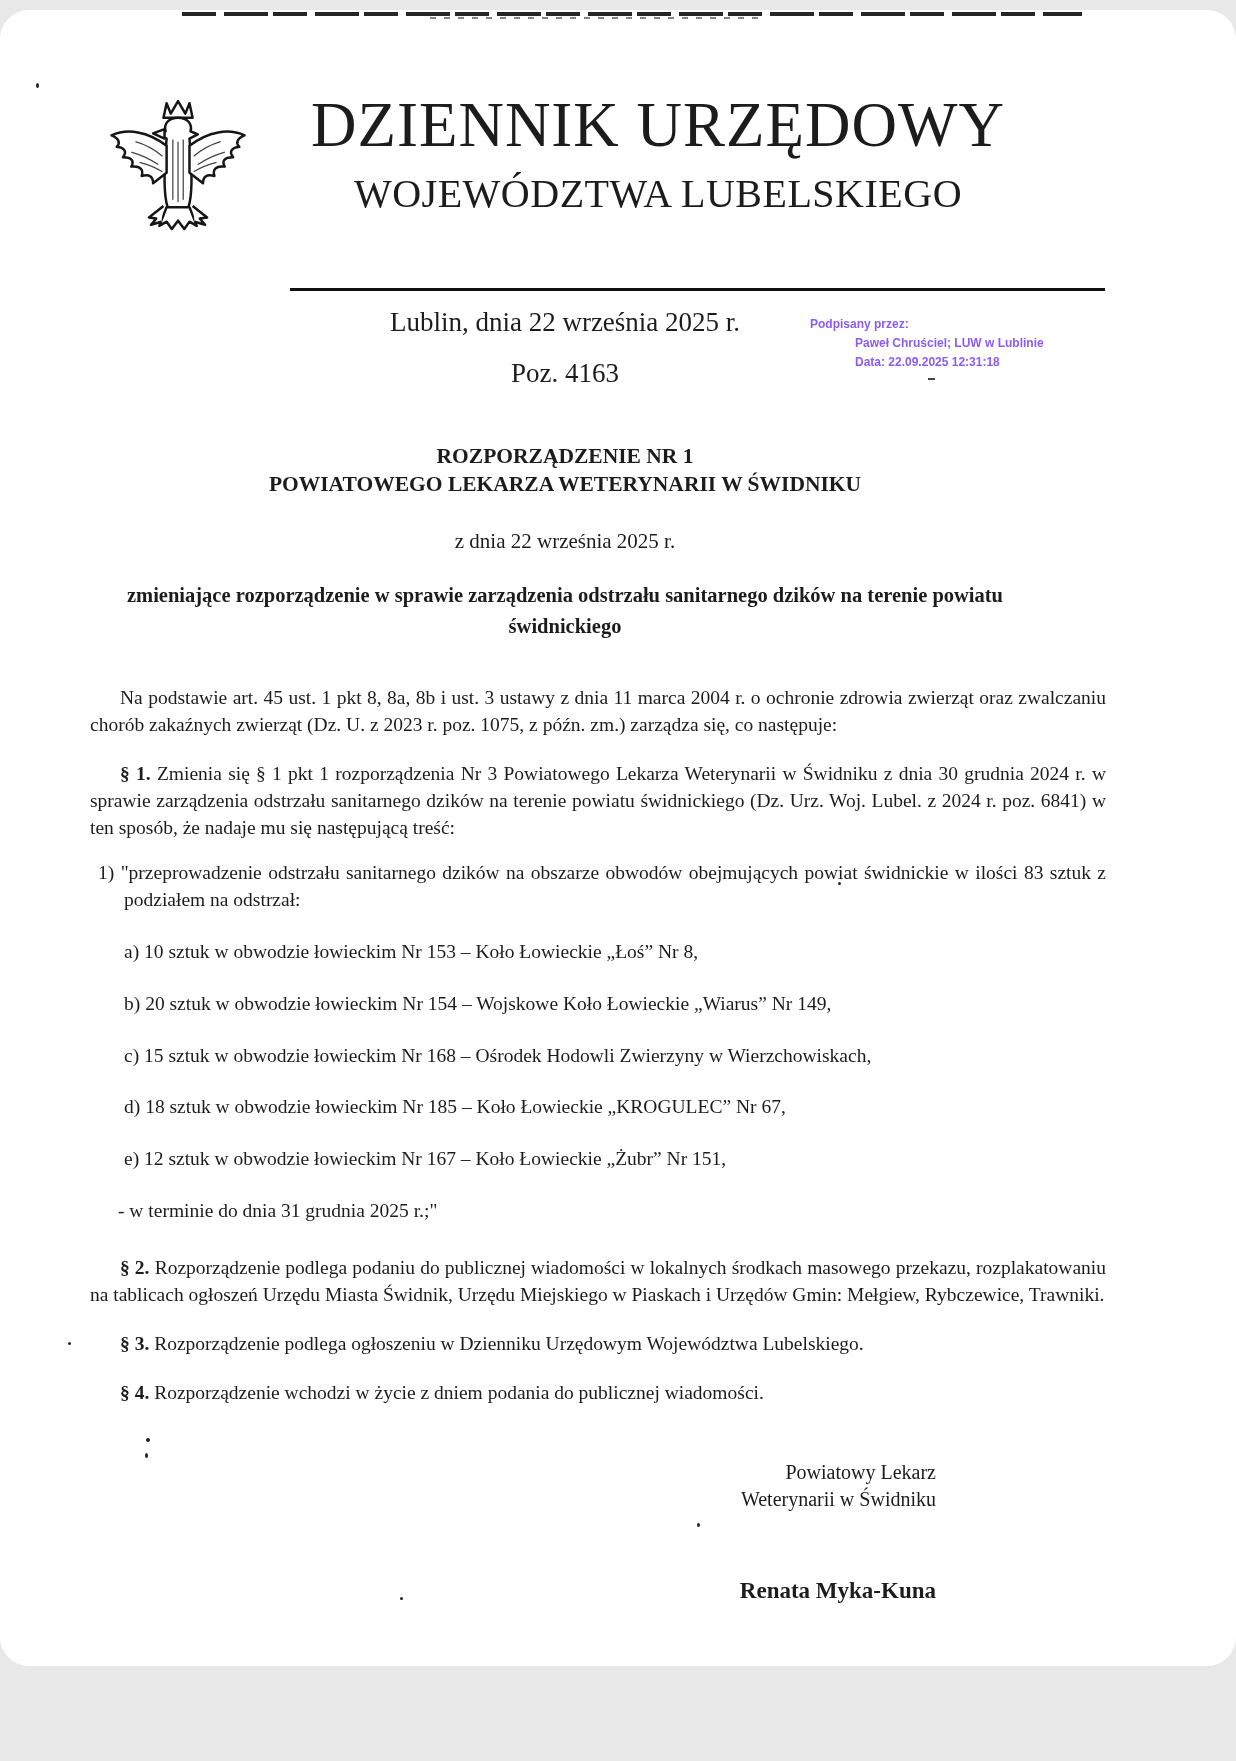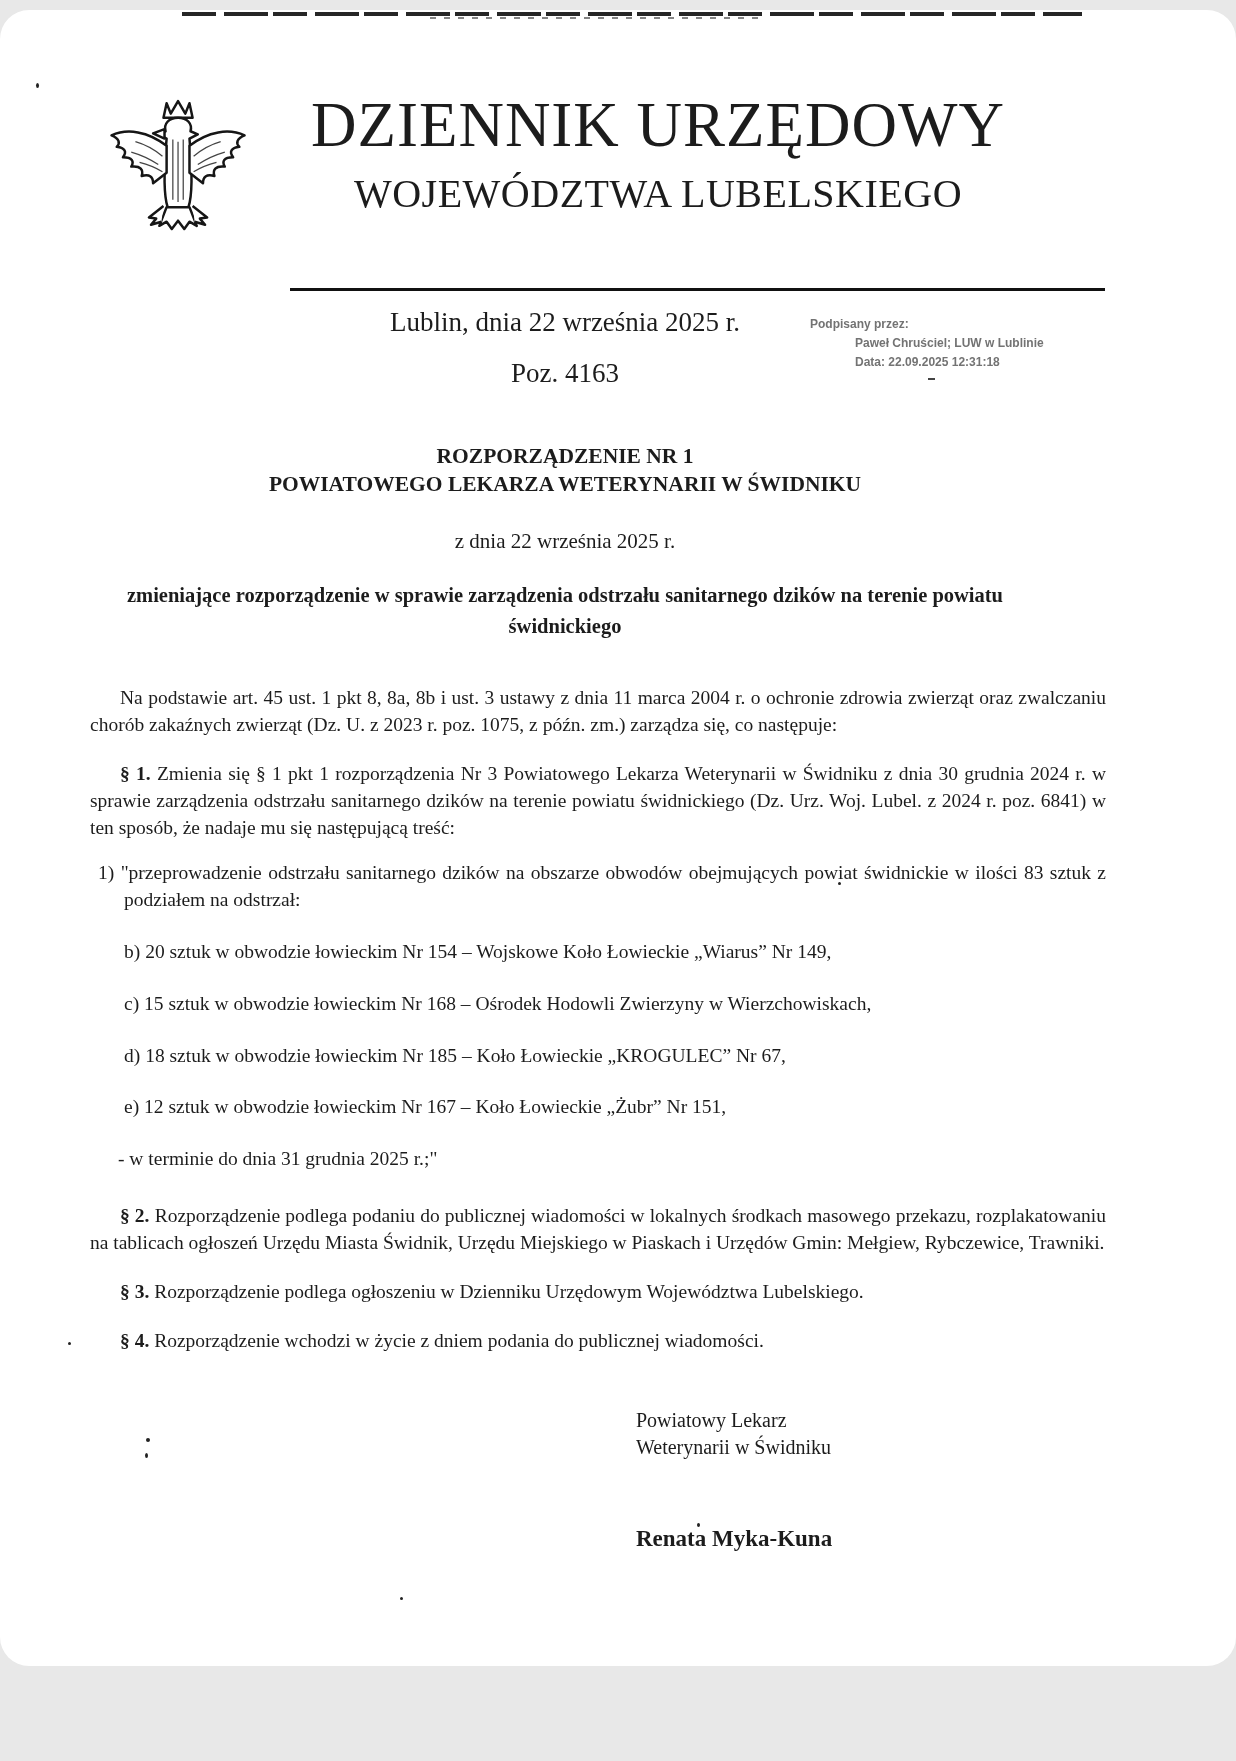--- a/index.html
+++ b/index.html
@@ -35,42 +35,42 @@
   .m-subtitle{font-size:40px;line-height:1.0;margin-top:17px;letter-spacing:.5px;white-space:nowrap;}
   .rule{margin:28px 131px 0 290px;height:3px;background:#111;}
 
   
   .meta{position:relative;margin:16px 196px 0 90px;text-align:center;}
   .place-date{font-size:27px;}
   .poz{font-size:27px;margin-top:20px;}
   .stamp{
     position:absolute;left:720px;top:8px;width:300px;text-align:left;
     font-family:"Liberation Sans","DejaVu Sans",sans-serif;
-    font-size:12px;line-height:1.6;color:#737373;font-weight:bold;
+    font-size:12px;line-height:1.6;color:#8b5cf6;font-weight:bold;
   }
   .stamp .s2,.stamp .s3{margin-left:5px;padding-left:40px;}
   .stamp-dash{position:absolute;left:840px;top:70px;width:7px;height:2px;background:#444;}
 
   
   .act-head{margin:54px 196px 0 90px;text-align:center;}
   .act-title{font-size:21.5px;font-weight:bold;line-height:1.3;}
   .act-date{font-size:21px;margin-top:30px;}
   .act-subject{font-size:20.5px;font-weight:bold;line-height:1.5;margin-top:26px;}
 
   
   .doc-body{margin:44px 130px 0 90px;font-size:19.5px;line-height:1.38;}
   .para{text-align:justify;text-indent:30px;margin:0 0 16px 0;}
   .para b{font-weight:bold;}
   .point{margin:18px 0 0 8px;padding-left:26px;text-indent:-26px;text-align:justify;}
   .subpoint{margin:25px 0 0 34px;}
   .deadline{margin:25px 0 0 28px;}
   .sec{margin-top:22px;}
 
   
-  .signature{width:300px;margin:52px 0 0 636px;text-align:left;font-size:20px;line-height:1.35;}
+  .signature{width:300px;margin:52px 0 0 636px;text-align:right;font-size:20px;line-height:1.35;}
   .sig-name{font-weight:bold;margin-top:62px;font-size:23px;}
 </style>
 </head>
 <body>
 
 <div class="page">
 
   <div class="artifact-top"></div>
   <div class="artifact-top2"></div>
 
@@ -124,20 +124,22 @@
 
   <main class="doc-body">
     <p class="para">Na podstawie art. 45 ust. 1 pkt 8, 8a, 8b i ust. 3 ustawy z dnia 11 marca 2004 r. o ochronie zdrowia zwierząt oraz zwalczaniu chorób zakaźnych zwierząt (Dz. U. z 2023 r. poz. 1075, z późn. zm.) zarządza się, co następuje:</p>
 
     <p class="para sec"><b>§ 1.</b>
       <span>Zmienia się § 1 pkt 1 rozporządzenia Nr 3 Powiatowego Lekarza Weterynarii w Świdniku z dnia 30 grudnia 2024 r. w sprawie zarządzenia odstrzału sanitarnego dzików na terenie powiatu świdnickiego (Dz. Urz. Woj. Lubel. z 2024 r. poz. 6841) w ten sposób, że nadaje mu się następującą treść:</span></p>
 
     <div class="point"><span>1)</span>
       <span>"przeprowadzenie odstrzału sanitarnego dzików na obszarze obwodów obejmujących powiat świdnickie w ilości 83 sztuk z podziałem na odstrzał:</span></div>
 
+    <div class="subpoint"><span>a)</span>
+      <span>10 sztuk w obwodzie łowieckim Nr 153 – Koło Łowieckie „Łoś” Nr 8,</span></div>
     <div class="subpoint"><span>b)</span>
       <span>20 sztuk w obwodzie łowieckim Nr 154 – Wojskowe Koło Łowieckie „Wiarus” Nr 149,</span></div>
     <div class="subpoint"><span>c)</span>
       <span>15 sztuk w obwodzie łowieckim Nr 168 – Ośrodek Hodowli Zwierzyny w Wierzchowiskach,</span></div>
     <div class="subpoint"><span>d)</span>
       <span>18 sztuk w obwodzie łowieckim Nr 185 – Koło Łowieckie „KROGULEC” Nr 67,</span></div>
     <div class="subpoint"><span>e)</span>
       <span>12 sztuk w obwodzie łowieckim Nr 167 – Koło Łowieckie „Żubr” Nr 151,</span></div>
 
     <div class="deadline">- w terminie do dnia 31 grudnia 2025 r.;"</div>

